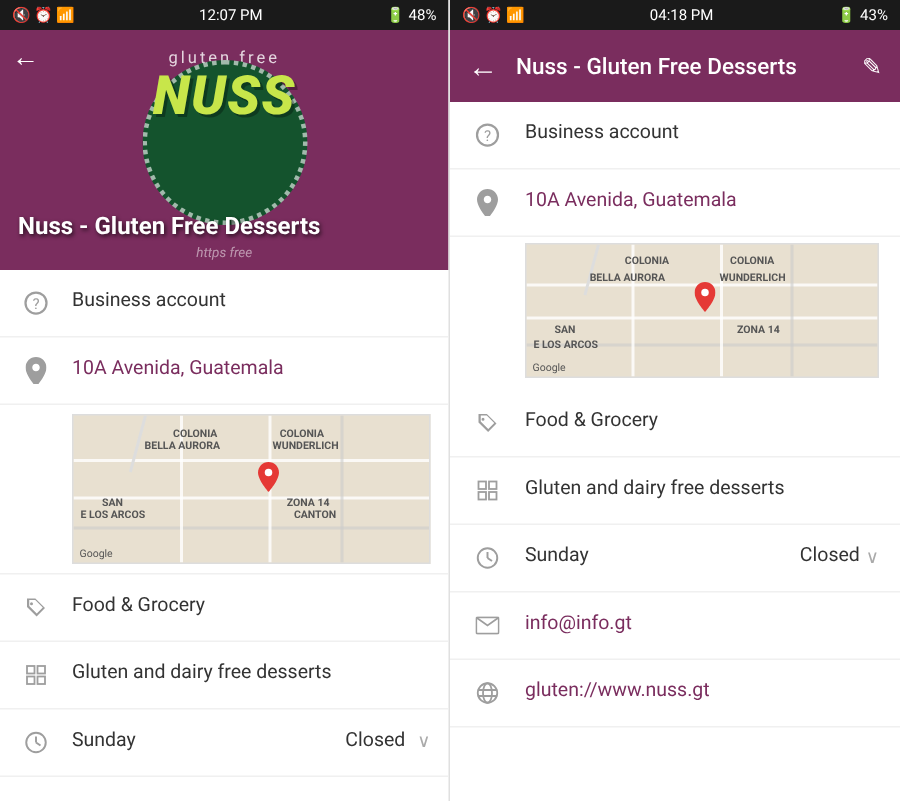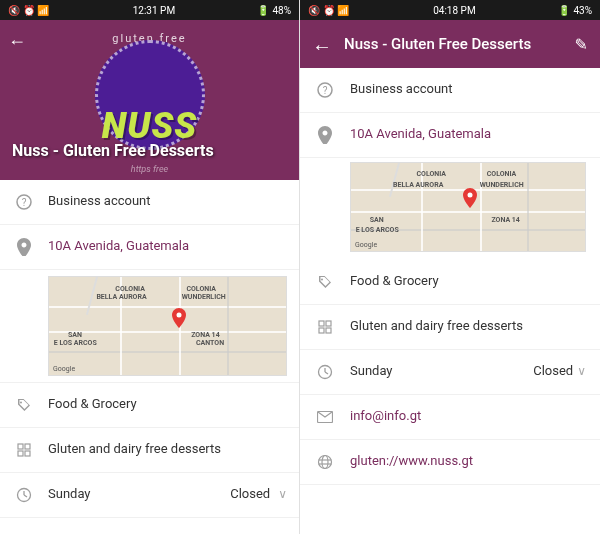--- a/index.html
+++ b/index.html
@@ -72,24 +72,24 @@
       top: 20px;
       left: 50%;
       transform: translateX(-50%);
       text-align: center;
     }
 
     .nuss-circle {
       width: 110px;
       height: 110px;
       border-radius: 50%;
-      background: #4c1d95;
+      background: #14532d;
       border: 3px dotted rgba(255,255,255,0.6);
       display: flex;
-      align-items: flex-end;
+      align-items: flex-start;
       justify-content: center;
       position: relative;
     }
 
     .nuss-word {
       font-size: 36px;
       font-weight: 900;
       color: #c8e64a;
       text-shadow: 2px 2px 0 rgba(0,0,0,0.3);
       letter-spacing: 1px;
@@ -302,21 +302,21 @@
     
     .pin-svg { width: 14px; height: 20px; }
   </style>
 </head>
 <body>
 
 <div class="left-panel">
 
   <div class="status-bar-left">
     <span>🔇 ⏰ 📶</span>
-    <span>12:31 PM</span>
+    <span>12:07 PM</span>
     <span>🔋 <span>48%</span></span>
   </div>
 
   <div class="hero-image">
     <div class="hero-back-btn">←</div>
     <div class="gluten-free-text">gluten free</div>
 
     <div class="nuss-logo">
       <div class="nuss-circle">
         <span class="nuss-word">NUSS</span>

